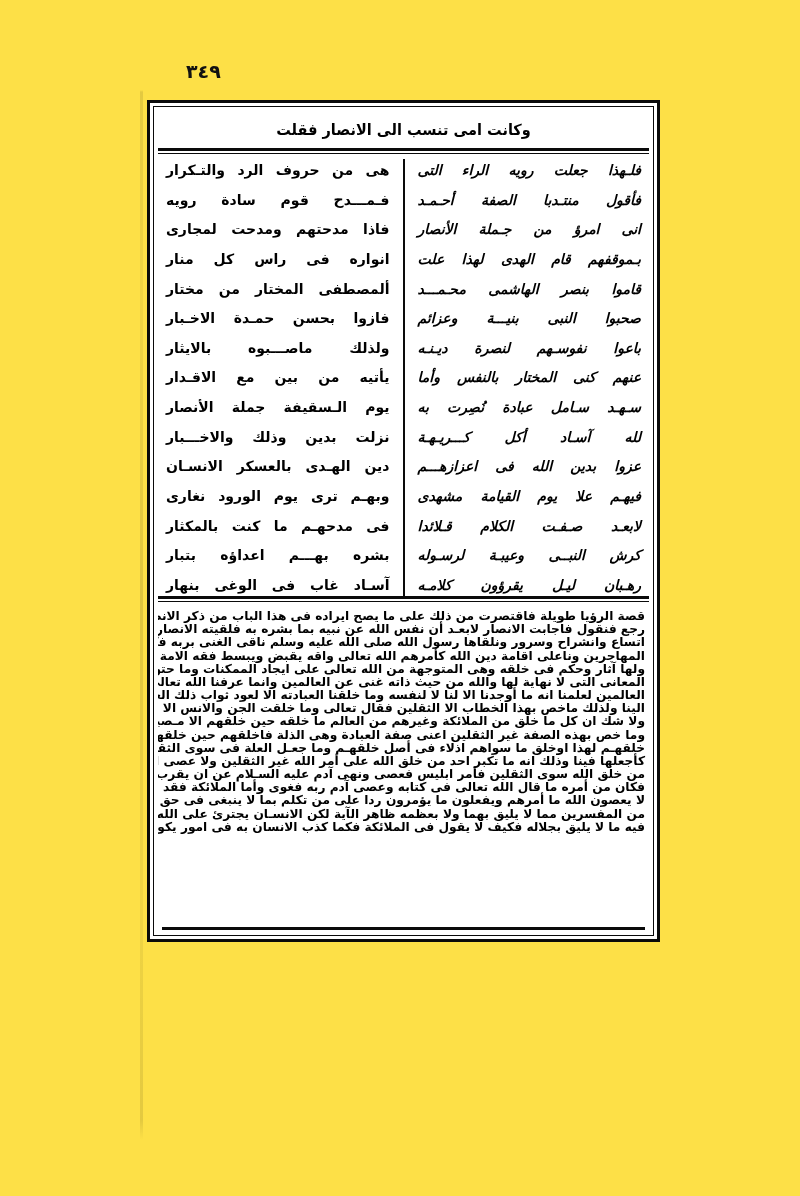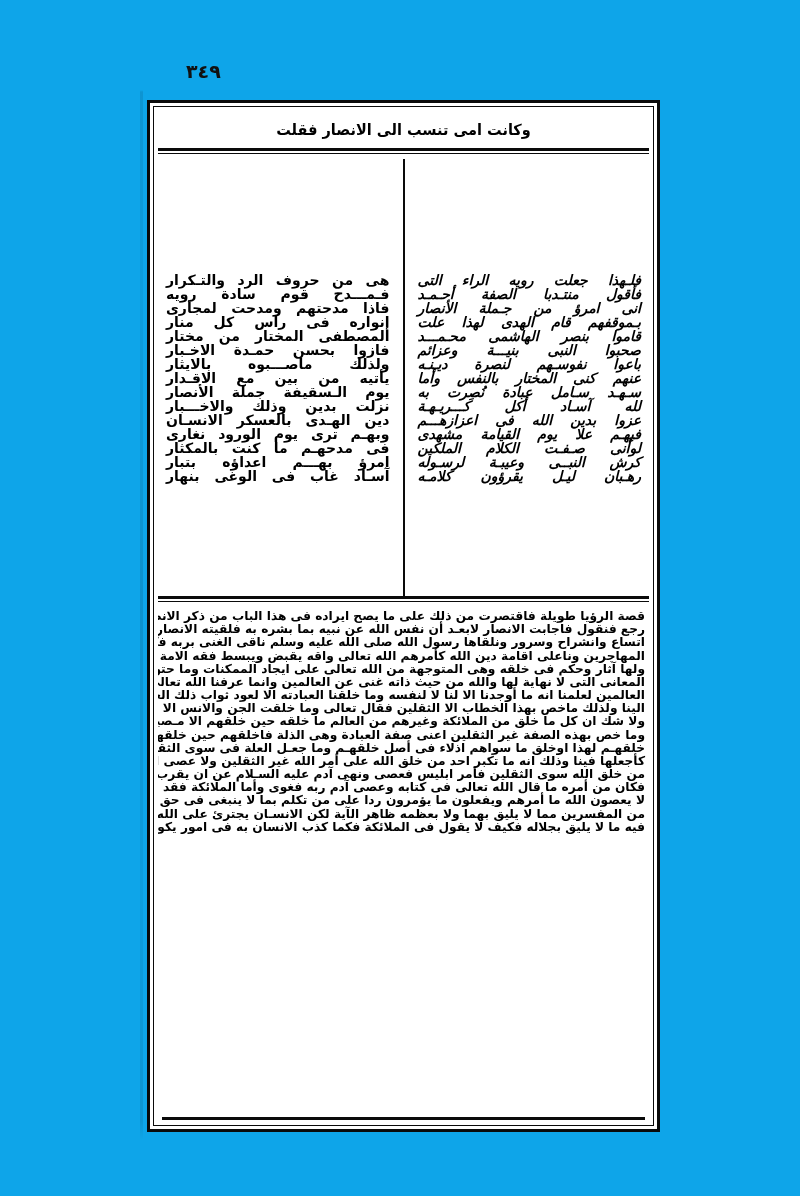--- a/index.html
+++ b/index.html
@@ -5,21 +5,21 @@
   html,body{margin:0;padding:0;}
   body{
     width:800px;height:1196px;
     background:#ffffff;
     font-family:"DejaVu Sans","Liberation Sans",sans-serif;
     overflow:hidden;
     position:relative;
   }
   .page{
     position:absolute;inset:0;
-    background:#0ea5e9;
+    background:#fde047;
   }
   
   .scan-edge{
     position:absolute;left:140px;top:0;width:3px;height:1196px;
     background:linear-gradient(to bottom,
       rgba(0,0,0,0.0) 0px, rgba(0,0,0,0.0) 90px,
       rgba(0,0,0,0.10) 92px, rgba(0,0,0,0.05) 300px,
       rgba(0,0,0,0.12) 600px, rgba(0,0,0,0.05) 900px,
       rgba(0,0,0,0.10) 1120px, rgba(0,0,0,0.0) 1140px);
   }
@@ -29,21 +29,21 @@
     font-family:"DejaVu Sans","Liberation Sans",sans-serif;
     font-size:19px;font-weight:700;color:#111;
     letter-spacing:0px;
     direction:rtl;
   }
 
   
   .frame{
     position:absolute;
     left:147px;top:100px;
-    width:513px;height:1032px;
+    width:513px;height:842px;
     border:3px solid #0a0a0a;
     box-sizing:border-box;
     background:#ffffff;
   }
   .frame-inner{
     position:absolute;
     inset:3px;
     border:1px solid #0a0a0a;
     box-sizing:border-box;
   }
@@ -69,21 +69,20 @@
   }
 
   
   .poem-block{
     position:absolute;
     left:8px;right:8px;top:56px;height:440px;
     border-bottom:3px solid #0a0a0a;
     box-sizing:border-box;
     display:flex;
     flex-direction:row;
-    align-items:center;
   }
   .poem-block::after{
     content:"";position:absolute;left:0;right:0;bottom:-6px;
     height:1px;background:#0a0a0a;
   }
   .poem-col{
     flex:1 1 50%;
     display:flex;flex-direction:column;
     justify-content:space-between;
     padding:4px 8px 4px 8px;
@@ -166,40 +165,40 @@
         <div class="verse">انواره فى راس كل منار</div>
         <div class="verse">ألمصطفى المختار من مختار</div>
         <div class="verse">فازوا بحسن حمـدة الاخـبار</div>
         <div class="verse">ولذلك ماصـــبوه بالايثار</div>
         <div class="verse">يأتيه من بين مع الاقـدار</div>
         <div class="verse">يوم الـسقيفة جملة الأنصار</div>
         <div class="verse">نزلت بدين وذلك والاخـــبار</div>
         <div class="verse">دين الهـدى بالعسكر الانسـان</div>
         <div class="verse">وبهـم ترى يوم الورود نغارى</div>
         <div class="verse">فى مدحهـم ما كنت بالمكثار</div>
-        <div class="verse">امرؤ بهـــم اعداؤه بتبار</div>
+        <div class="verse">بشره بهـــم اعداؤه بتبار</div>
         <div class="verse">آسـاد غاب فى الوغى بنهار</div>
       </div>
 
       <div class="col-divider"></div>
 
       <div class="poem-col right">
         <div class="verse">فلـهذا جعلت رويه الراء التى</div>
         <div class="verse">فأقول منتـدبا الصفة أحـمـد</div>
         <div class="verse">انى امرؤ من جـملة الأنصار</div>
         <div class="verse">بـموقفهم قام الهدى لهذا علت</div>
         <div class="verse">قاموا بنصر الهاشمى محـمـــد</div>
         <div class="verse">صحبوا النبى بنيـــة وعزائم</div>
         <div class="verse">باعوا نفوسـهم لنصرة ديـنـه</div>
         <div class="verse">عنهم كنى المختار بالنفس وأما</div>
         <div class="verse">سـهـد سـامل عبادة نُصِرت به</div>
         <div class="verse">لله آسـاد أكل كـــريـهـة</div>
         <div class="verse">عزوا بدين الله فى اعزازهـــم</div>
         <div class="verse">فيهـم علا يوم القيامة مشهدى</div>
-        <div class="verse">لوأنى صـفـت الكلام الملكين</div>
+        <div class="verse">لابعـد صـفـت الكلام قـلائدا</div>
         <div class="verse">كرش النبــى وعيبـة لرسـوله</div>
         <div class="verse">رهـبان ليـل يقرؤون كلامـه</div>
       </div>
 
     </div>
 
     <div class="prose-block">
       <p class="prose-line">قصة الرؤيا طويلة فاقتصرت من ذلك على ما يصح ايراده فى هذا الباب من ذكر الانصار ثم</p>
       <p class="prose-line">رجع فنقول فاجابت الانصار لابعـد أن نفس الله عن نبيه بما بشره به فلقيته الانصار فى حال</p>
       <p class="prose-line">اتساع وانشراح وسرور ونلقاها رسول الله صلى الله عليه وسلم ناقى الغنى بربه فكان معهم ومع</p>

